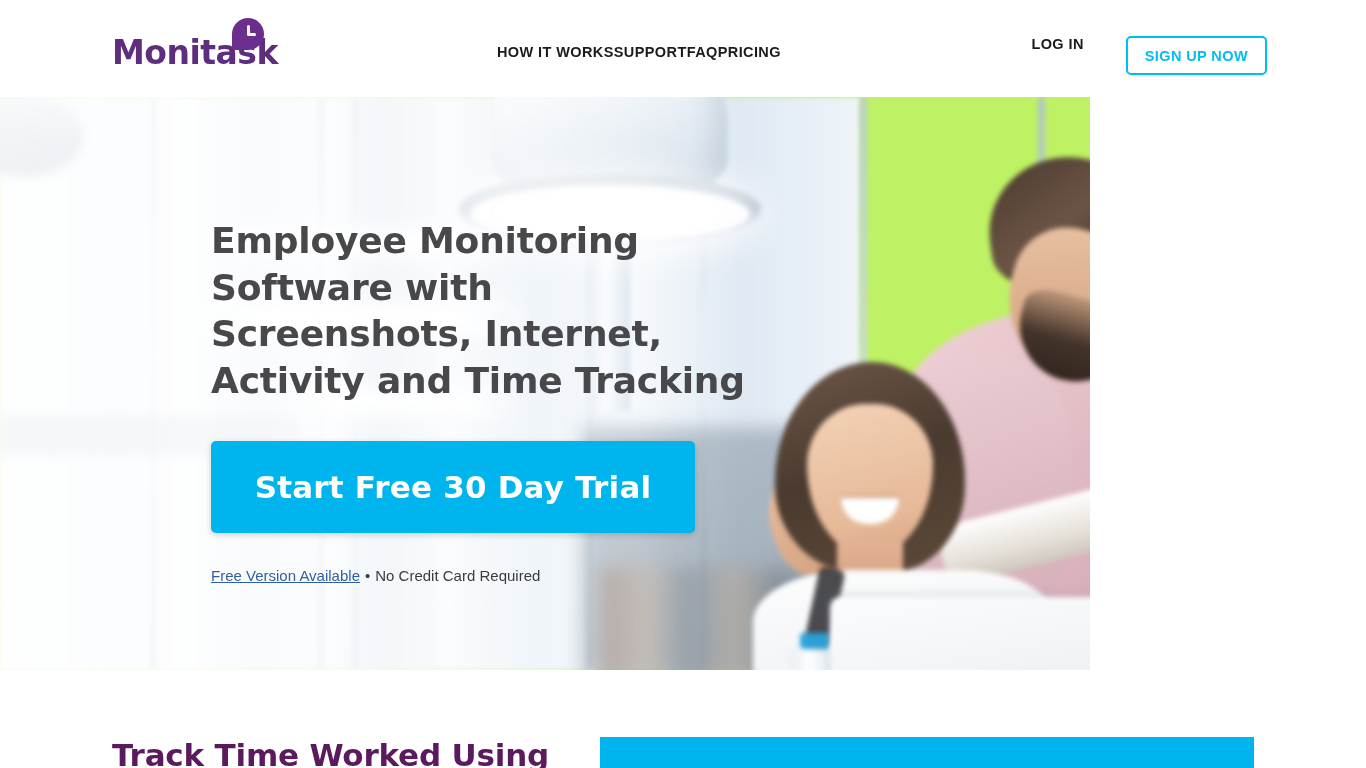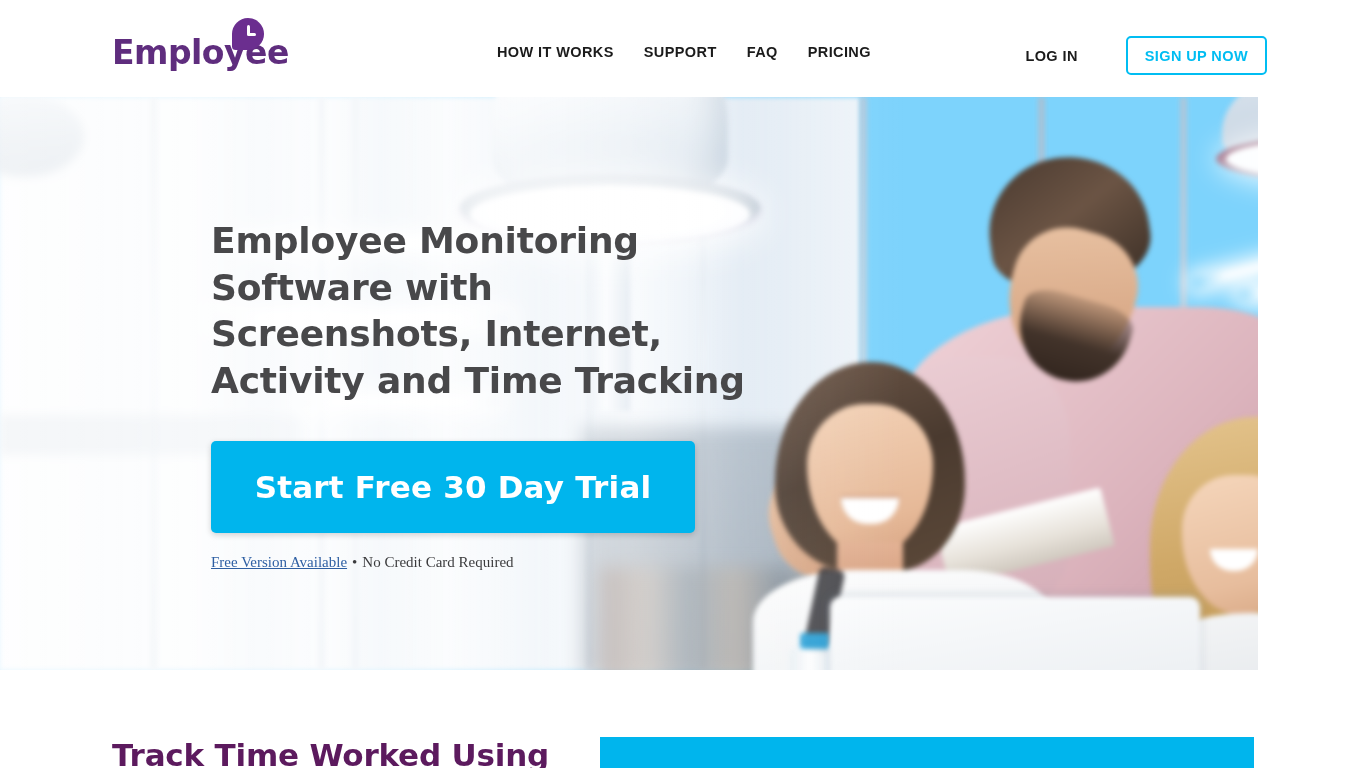--- a/index.html
+++ b/index.html
@@ -43,32 +43,32 @@
     border-radius:2px;
   }
   .logo-clock .hand-h{
     position:absolute; left:15px; top:15px;
     width:9px; height:2.6px; background:#ffffff;
     border-radius:2px;
   }
 
   .main-nav{
     position:absolute; left:497px; top:44px;
-    display:flex; align-items:center; gap:30px;
+    display:flex; align-items:center; 
   }
   .nav-link{
     font-size:14.5px; font-weight:bold;
     color:#1b1b1b; text-decoration:none;
     letter-spacing:0.4px; white-space:nowrap;
     cursor:pointer;
   }
 
   .header-actions{
     position:absolute; right:99px; top:36px;
-    display:flex; align-items:center; gap:6px;
+    display:flex; align-items:flex-start; gap:0px;
   }
   .login-link{
     font-size:14.5px; font-weight:bold; color:#1b1b1b;
     text-decoration:none; letter-spacing:0.4px;
     margin-right:42px; white-space:nowrap; cursor:pointer;
   }
   .signup-btn{
     display:inline-block;
     border:2px solid #00bdf2;
     border-radius:5px;
@@ -76,23 +76,23 @@
     background:#ffffff;
     font-size:14.5px; font-weight:bold;
     letter-spacing:0.4px;
     padding:10px 17px 9px 17px;
     text-decoration:none; white-space:nowrap; cursor:pointer;
   }
 
   
   .hero{
     position:absolute; left:0; top:97px;
-    width:1258px; height:573px;
+    width:1090px; height:573px;
     overflow:hidden;
-    background:#7dd3fc;
+    background:#bef264;
   }
   
   .scene{ position:absolute; inset:0; overflow:hidden; }
 
   
   .win-wall{
     position:absolute; left:0; top:0; width:860px; height:573px;
     background:
       linear-gradient(90deg,
         #f7f9fb 0%, #eef3f8 14%, #f6f9fb 22%,
@@ -341,23 +341,23 @@
     border:none; border-radius:5px;
     color:#ffffff;
     font-size:31px; font-weight:bold;
     font-family:"DejaVu Sans", sans-serif;
     letter-spacing:0.2px;
     box-shadow:0 2px 6px rgba(0,0,0,.18);
     cursor:pointer;
     text-align:center;
   }
   .cta-note{
-    margin-top:21px;
+    margin-top:34px;
     font-size:15px; color:#3b3b3d;
-    font-family:Liberation Serif, serif;
+    font-family:Liberation Sans, sans-serif;
   }
   .cta-note a{
     color:#2e5fa3; text-decoration:underline; cursor:pointer;
   }
   .cta-note .dot{ margin:0 5px; }
 
   
   .below{
     position:absolute; left:0; top:670px;
     width:1234px; height:98px;
@@ -376,21 +376,21 @@
     width:654px; height:31px;
     background:#00b5ed;
   }
 </style>
 </head>
 <body>
 
 <header class="site-header">
 
   <a class="logo-wrap">
-    <span class="logo-text">Employee</span>
+    <span class="logo-text">Monitask</span>
     <span class="logo-clock">
       <span class="hand-v"></span>
       <span class="hand-h"></span>
     </span>
   </a>
 
   <nav class="main-nav">
     <a class="nav-link">HOW IT WORKS</a>
     <a class="nav-link">SUPPORT</a>
     <a class="nav-link">FAQ</a>

